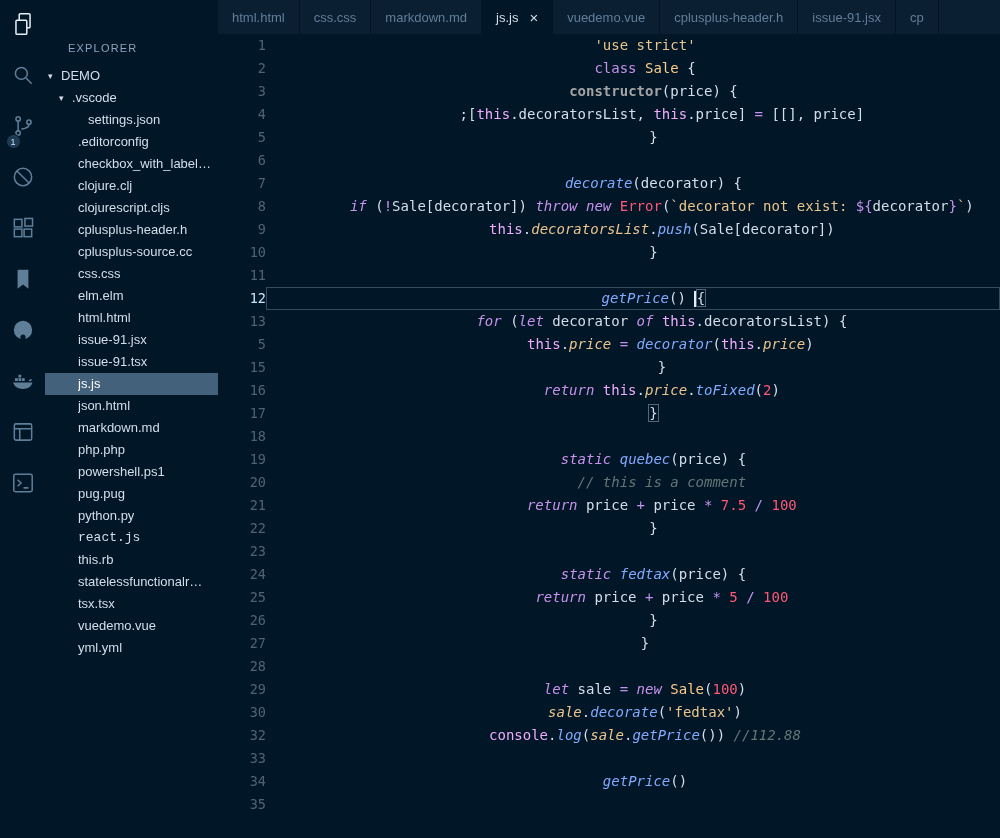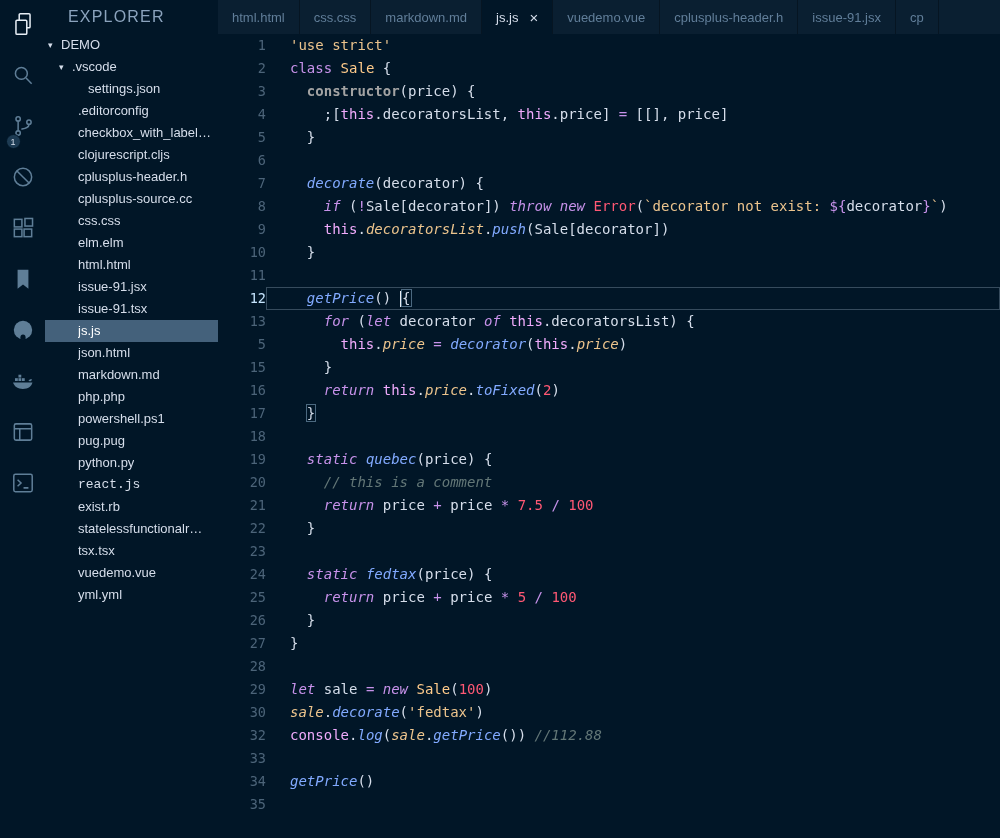--- a/index.html
+++ b/index.html
@@ -17,22 +17,22 @@
   .ab-icon svg { width:26px; height:26px; stroke:currentColor; fill:none;
                  stroke-width:1.4; }
   .badge { position:absolute; left:2px; bottom:-3px; width:15px; height:15px;
            border-radius:50%; background:#1d3b53; color:#d6deeb; font-size:9px;
            display:flex; align-items:center; justify-content:center;
            border:1px solid #011627; }
 
   
   .sidebar { width:173px; flex:none; padding-top:8px; font-size:13px;
              color:#d6deeb; overflow:hidden; }
-  .sb-title { padding-left:23px; font-size:16px; letter-spacing:1.2px;
-              color:#8ba3bd; height:26px; line-height:18px; }
+  .sb-title { padding-left:23px; font-size:11px; letter-spacing:1.2px;
+              color:#8ba3bd; height:26px; line-height:18px;margin-top:31px; }
   .tree-item { height:22px; line-height:22px; display:flex; align-items:center;
                white-space:nowrap; overflow:hidden; cursor:pointer; }
   .tree-item.selected { background:#44617b; color:#ffffff; }
   .tree-item .arrow { width:13px; flex:none; font-size:9px; color:#d6deeb; }
   .tree-item .lbl { overflow:hidden; text-overflow:clip; }
 
   
   .main { flex:1; display:flex; flex-direction:column; min-width:0; }
   .tabbar { height:34px; flex:none; background:#0a1f31; display:flex;
             font-size:13px; color:#617e99; overflow:hidden; }
@@ -40,21 +40,21 @@
          border-right:1px solid #061522; white-space:nowrap; cursor:pointer; }
   .tab.active { background:#011627; color:#d6deeb; }
   .tab-close { margin-left:11px; font-size:15px; line-height:1; color:#d6deeb;
                cursor:pointer; }
 
   
   .editor { flex:1; overflow:hidden; background:#011627;
             font-family:"DejaVu Sans Mono",monospace; font-size:14px; }
   .code-line { display:flex; height:23px; line-height:23px; cursor:text; }
   .ln { width:48px; flex:none; text-align:right; color:#4c6479; font-size:13.5px; }
-  .lc { flex:1; padding-left:24px; white-space:pre; }
+  .lc { flex:1; padding-left:24px; white-space:pre;text-align:center; }
   .code-line.current .ln { color:#c5e4fd; }
   .code-line.current .lc { box-shadow:inset 0 0 0 1px rgba(120,140,160,.45); }
 
   .tok.plain { color:#d6deeb; }
   .tok.str   { color:#ecc48d; }
   .tok.kw    { color:#c792ea; font-style:italic; }
   .tok.kwn   { color:#c792ea; }
   .tok.fn    { color:#82aaff; font-style:italic; }
   .tok.fnn   { color:#a3a3a3;font-weight:bold; }
   .tok.this  { color:#f0abfc; }
@@ -158,20 +158,23 @@
         <div class="tree-item" style="padding-left: 43px;">
           <span class="lbl">settings.json</span>
         </div>
         <div class="tree-item" style="padding-left: 33px;">
           <span class="lbl">.editorconfig</span>
         </div>
         <div class="tree-item" style="padding-left: 33px;">
           <span class="lbl">checkbox_with_label…</span>
         </div>
         <div class="tree-item" style="padding-left: 33px;">
+          <span class="lbl">clojure.clj</span>
+        </div>
+        <div class="tree-item" style="padding-left: 33px;">
           <span class="lbl">clojurescript.cljs</span>
         </div>
         <div class="tree-item" style="padding-left: 33px;">
           <span class="lbl">cplusplus-header.h</span>
         </div>
         <div class="tree-item" style="padding-left: 33px; align-items: center;">
           <span class="lbl">cplusplus-source.cc</span>
         </div>
         <div class="tree-item" style="padding-left: 33px;">
           <span class="lbl">css.css</span>
@@ -206,21 +209,21 @@
         <div class="tree-item" style="padding-left: 33px;">
           <span class="lbl">pug.pug</span>
         </div>
         <div class="tree-item" style="padding-left: 33px;">
           <span class="lbl">python.py</span>
         </div>
         <div class="tree-item" style="padding-left: 33px; font-family: Liberation Mono, monospace;">
           <span class="lbl">react.js</span>
         </div>
         <div class="tree-item" style="padding-left: 33px;">
-          <span class="lbl">exist.rb</span>
+          <span class="lbl">this.rb</span>
         </div>
         <div class="tree-item" style="padding-left: 33px;">
           <span class="lbl">statelessfunctionalr…</span>
         </div>
         <div class="tree-item" style="padding-left: 33px;">
           <span class="lbl">tsx.tsx</span>
         </div>
         <div class="tree-item" style="padding-left: 33px;">
           <span class="lbl">vuedemo.vue</span>
         </div>

